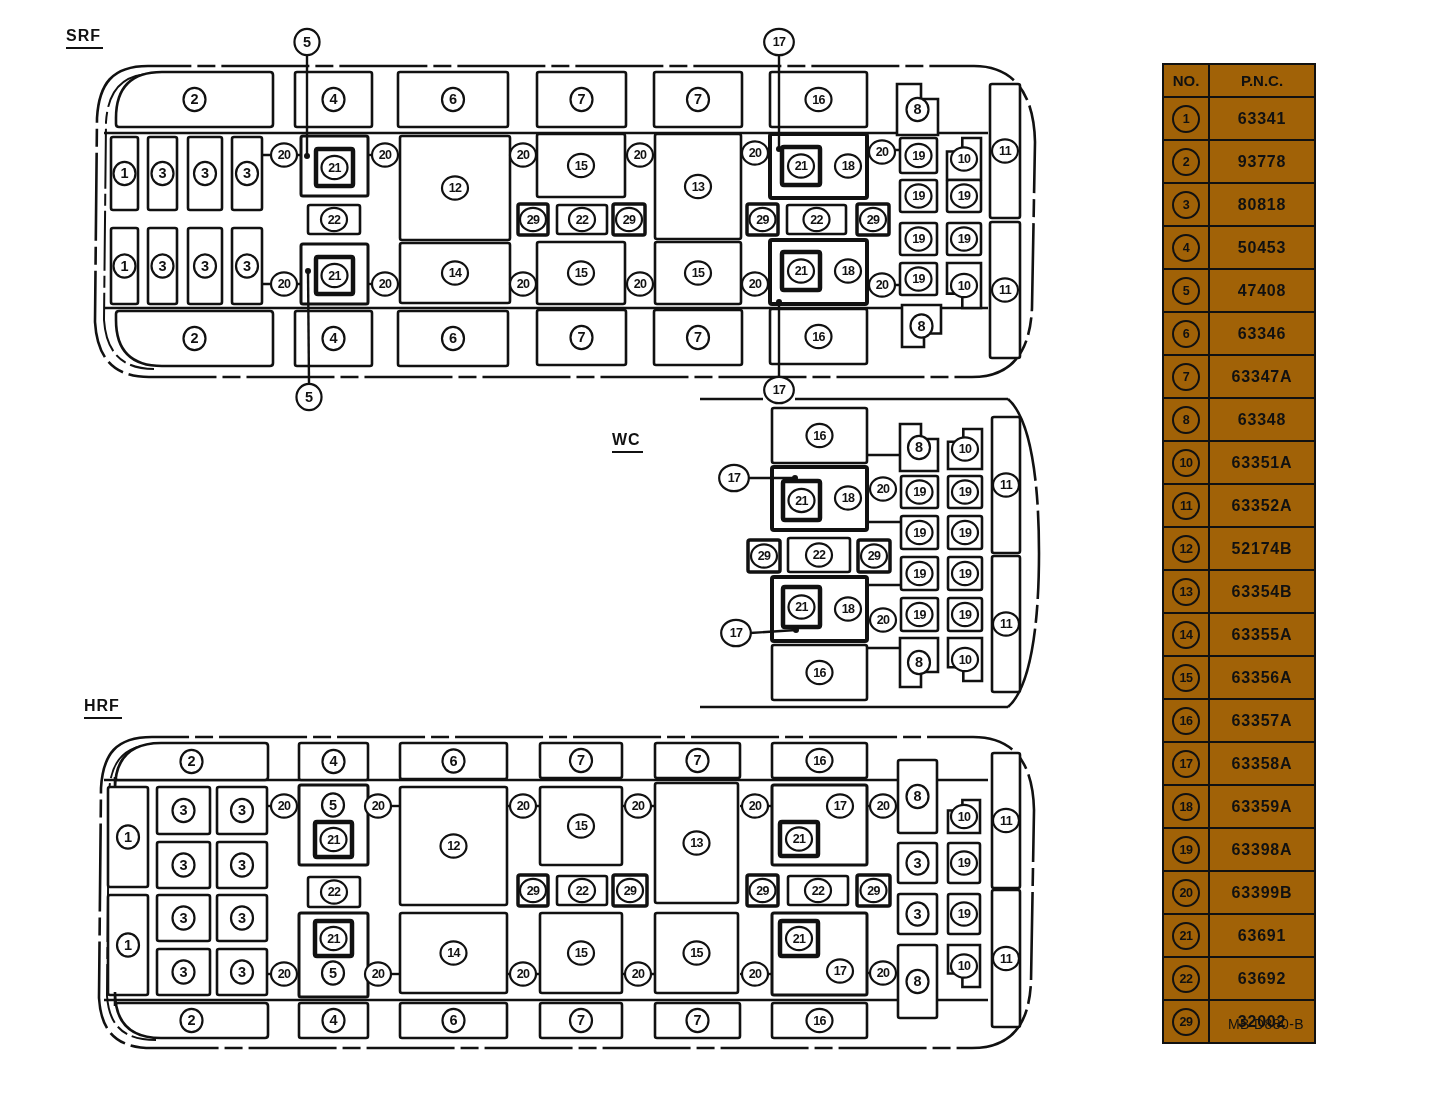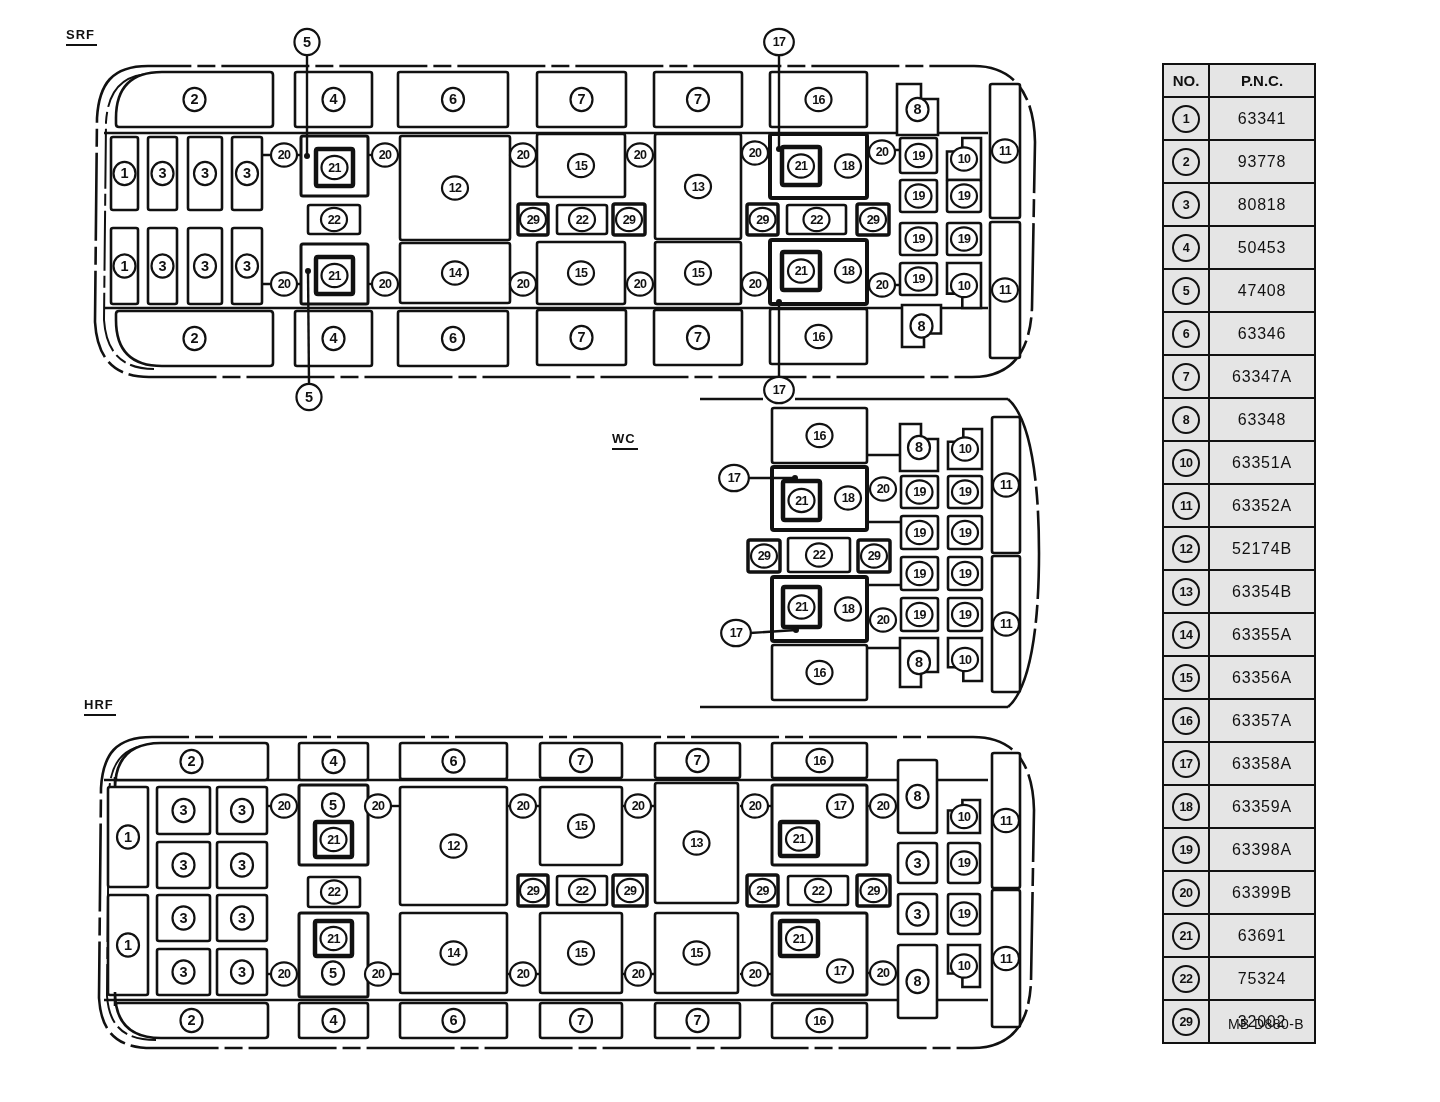--- a/index.html
+++ b/index.html
@@ -6,28 +6,28 @@
   body{width:1440px;height:1102px;position:relative;font-family:"Liberation Sans",sans-serif;color:#111;overflow:hidden}
   #diagram{position:absolute;left:0;top:0}
   .bx{fill:#fff;stroke:#111;stroke-width:2.6;stroke-linejoin:miter}
   .cl{fill:#fff;stroke:#111;stroke-width:2.2}
   .ct{font-family:"Liberation Sans",sans-serif;font-weight:bold;font-size:14.5px;text-anchor:middle;fill:#111}
   .ct.two{font-size:12.5px;letter-spacing:-0.6px}
   .ln{stroke:#111;stroke-width:2.4}
   .outline{fill:none;stroke:#111;stroke-width:2.6;stroke-dasharray:88 6 18 6}
   .outline2{fill:none;stroke:#111;stroke-width:2;stroke-dasharray:60 5 12 5}
   .dot{fill:#111}
-  .panel-label{position:absolute;font-weight:bold;font-size:13px;letter-spacing:1px;border-bottom:2.2px solid #111;padding:0 2px 2px 0}
+  .panel-label{position:absolute;font-weight:bold;font-size:16px;letter-spacing:1px;border-bottom:2.2px solid #111;padding:0 2px 2px 0}
   .pnc-table{position:absolute;left:1162px;top:63px}
   .pnc-table table{border-collapse:collapse}
-  .pnc-table th,.pnc-table td{border:2.4px solid #111;background:#e5e5e5}
+  .pnc-table th,.pnc-table td{border:2.4px solid #111;background:#a16207}
   .pnc-table th{height:31px;font-size:15px;font-weight:bold;padding:0 6px}
   .pnc-table td{height:39px;text-align:center}
   td.no-cell{width:42px}
-  td.pnc-cell{width:102px;font-size:16px;font-weight:normal;letter-spacing:0.8px}
+  td.pnc-cell{width:102px;font-size:16px;font-weight:bold;letter-spacing:0.8px}
   .tcirc{display:inline-flex;align-items:center;justify-content:center;width:24px;height:24px;border:2.2px solid #111;border-radius:50%;font-size:12.5px;font-weight:bold;letter-spacing:-0.5px}
   .drawing-code{position:absolute;left:1228px;top:1016px;font-weight:normal;font-size:14px;letter-spacing:0.4px}
 </style>
 </head>
 <body>
 
 <svg id="diagram" width="1440" height="1102" viewBox="0 0 1440 1102">
     <g>
       <path d="M 148 66 C 112 66 99 84 97 118 L 95 322 C 97 356 112 377 149 377 L 972 377 C 1012 377 1030 352 1032 308 L 1035 142 C 1034 94 1014 66 974 66 Z" class="outline"></path>
       <path d="M 152 74 C 122 74 108 91 106 122 L 104 320 C 106 350 120 369 154 369" class="outline2"></path>
@@ -957,21 +957,21 @@
         <tr>
           <td class="no-cell"><span class="tcirc">20</span></td>
           <td class="pnc-cell">63399B</td>
         </tr>
         <tr>
           <td class="no-cell"><span class="tcirc">21</span></td>
           <td class="pnc-cell">63691</td>
         </tr>
         <tr>
           <td class="no-cell"><span class="tcirc">22</span></td>
-          <td class="pnc-cell">75324</td>
+          <td class="pnc-cell">63692</td>
         </tr>
         <tr>
           <td class="no-cell"><span class="tcirc">29</span></td>
           <td class="pnc-cell">32002</td>
         </tr>
       </tbody>
   </table>
 </div>
 
 <div class="drawing-code">MB D880-B</div>

